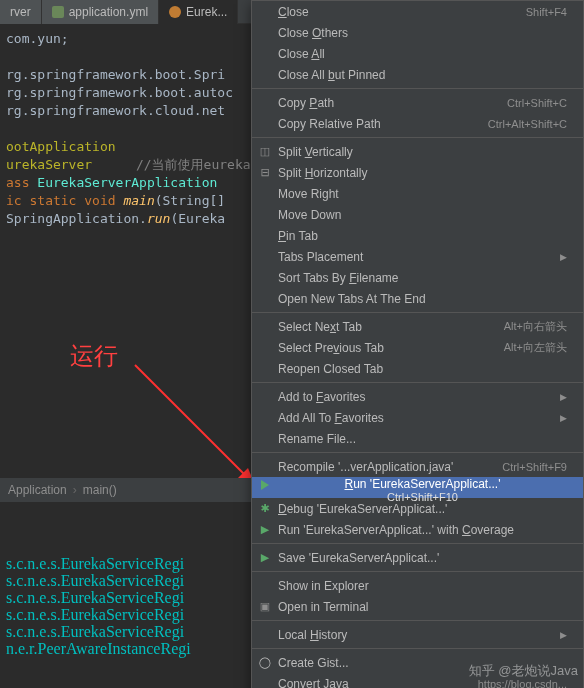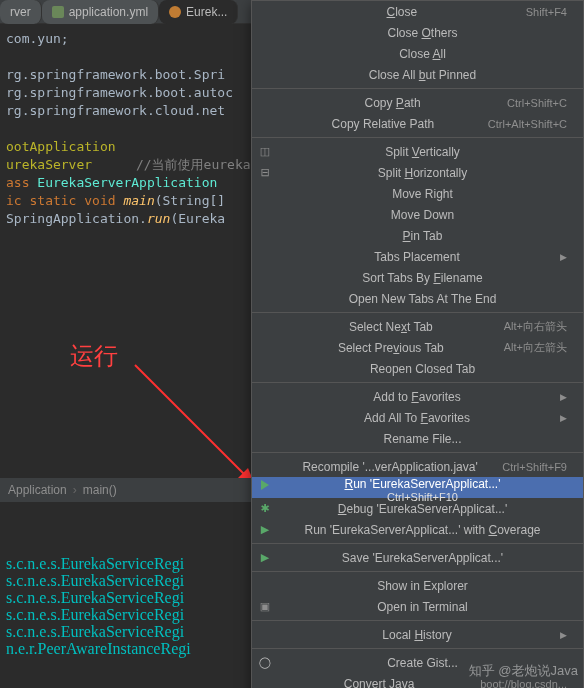--- a/index.html
+++ b/index.html
@@ -16,21 +16,20 @@
   display: flex; height: 24px;
   background: #3c3f41;
   border-bottom: 1px solid #323232;
 }
 .tab {
   display: flex; align-items: center;
   padding: 12px 10px; gap: 5px;
   background: #4e5254;
   border-right: 1px solid #323232;
   color: #bbb;
-  border-radius: 8px;
 }
 .tab.active { background: #2b2b2b; }
 .icon-yml { width: 12px; height: 12px; background: #6a8759; border-radius: 2px; }
 .icon-java { width: 12px; height: 12px; background: #c07c33; border-radius: 50%; }
 .editor {
   font-family: Consolas, monospace;
   font-size: 13px;
   line-height: 18px;
   padding: 6px 0 6px 6px;
   white-space: pre;
@@ -87,21 +86,21 @@
   padding-bottom: 2px;
 }
 .menu-item {
   display: flex;
   align-items: center;
   height: 21px;
   padding: 0 16px 0 26px;
   color: #bbbbbb;
   position: relative;
 }
-.menu-item .label { flex: 1; text-align: center; }
+.menu-item .label { flex: 1; }
 .menu-item .shortcut { color: #8e8e8e; font-size: 11px; }
 .menu-item.selected { background: #4b6eaf; color: #fff; flex-direction: column; }
 .menu-item.selected .shortcut { color: #e0e0e0; }
 .menu-sep {
   height: 1px; background: #555;
   margin: 3px 0;
 }
 .menu-icon {
   position: absolute;
   left: 5px;
@@ -306,17 +305,17 @@
     </div>
     <div class="menu-sep"></div>
     <div class="menu-item">
       <span class="menu-icon">
         <span class="gh-icon">◯</span>
       </span>
       <span class="label">Create Gist...</span>
     </div>
     <div class="menu-item">
       <span class="label">Convert Java</span>
-      <span class="shortcut">boot://blog.csdn...</span>
+      <span class="shortcut">https://blog.csdn...</span>
     </div>
   </div>
 
 <div class="watermark">知乎 @老炮说Java</div>
 
 </body></html>

